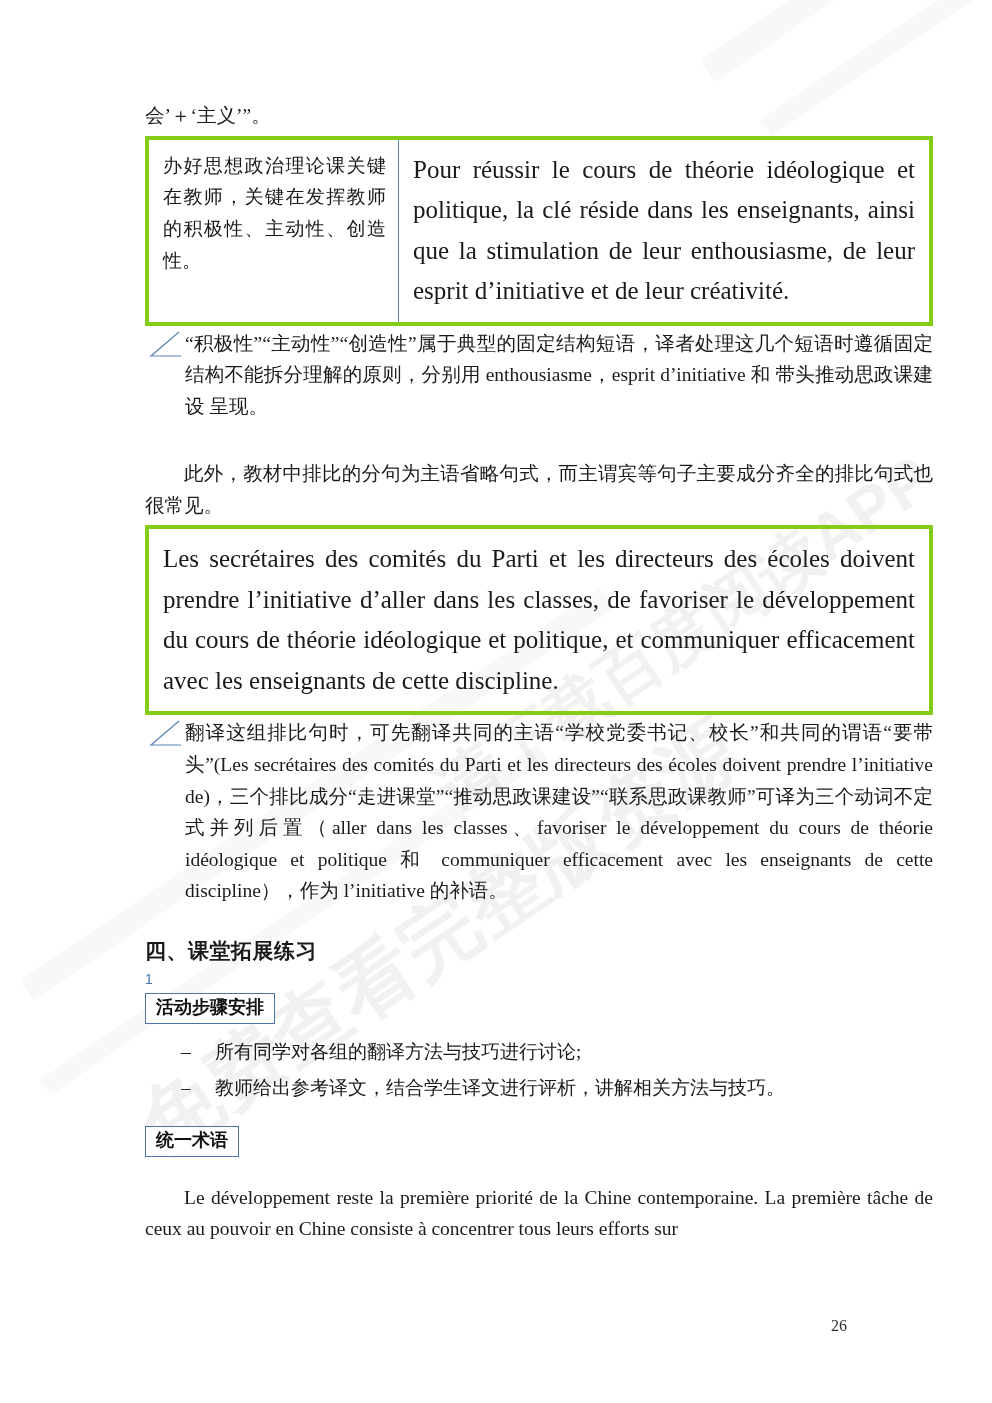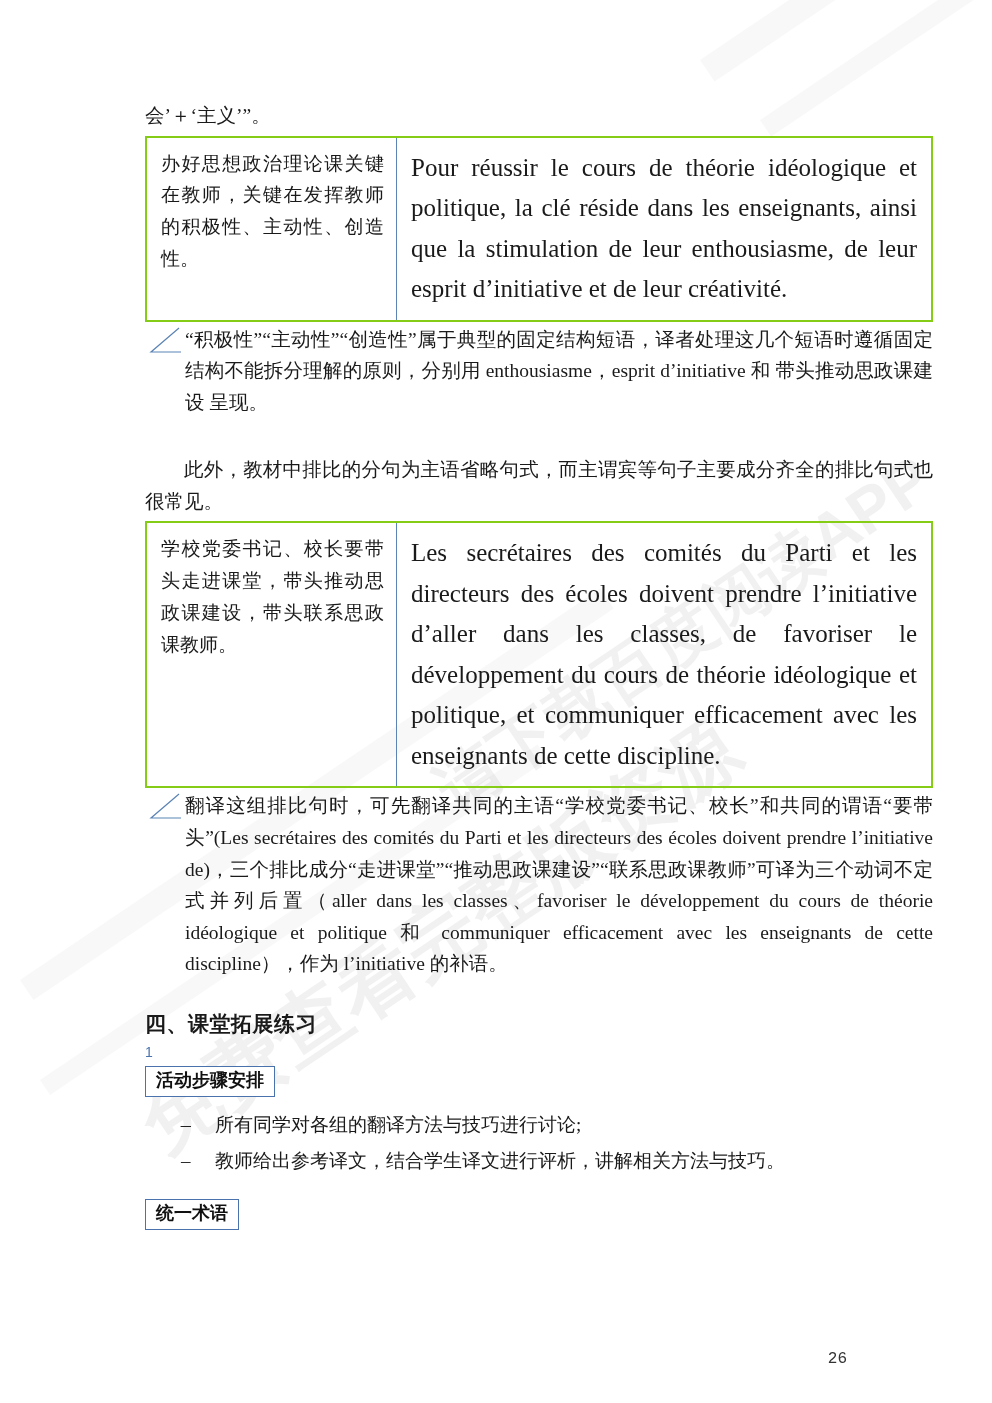--- a/index.html
+++ b/index.html
@@ -66,21 +66,21 @@
     text-justify: inter-ideograph;
   }
   .indent { text-indent: 2em; margin-top: 16px; }
   .gap-sm { height: 9px; }
   .gap-md { height: 20px; }
   .gap-lg { height: 30px; }
 
   
   .example-box {
     display: flex;
-    border: 2px solid #84cc16;
+    border: 4px solid #84cc16;
     box-sizing: border-box;
     margin: 4px 0 0 0;
   }
   .example-cn {
     width: 250px;
     flex: 0 0 250px;
     border-right: 1px solid #5b83b5;
     padding: 10px 12px 10px 14px;
     box-sizing: border-box;
     font-size: 19px;
@@ -152,24 +152,24 @@
   ul.steps li .dash {
     position: absolute;
     left: 0;
     top: 0;
     color: #222;
   }
 
   .page-number {
     position: absolute;
     right: 145px;
-    bottom: 35px;
+    bottom: 68px;
     font-size: 16px;
     color: #333;
-    font-family: Liberation Mono, monospace;
+    font-family: Liberation Serif, serif;
     z-index: 3;
   }
 </style>
 </head>
 <body>
 
 <div class="watermark">
   <div class="wm-stripe" style="left:700px; top:60px; width:600px; height:26px; transform:rotate(-34deg);"></div>
   <div class="wm-stripe" style="left:760px; top:120px; width:520px; height:20px; transform:rotate(-34deg);"></div>
   <div class="wm-stripe" style="left:20px; top:980px; width:700px; height:24px; transform:rotate(-34deg);"></div>
@@ -193,21 +193,20 @@
         <path d="M32 2 L4 26 L34 26" fill="none" stroke="#5b83b5" stroke-width="1.2"></path>
       </svg>
       <p>“积极性”“主动性”“创造性”属于典型的固定结构短语，译者处理这几个短语时遵循固定结构不能拆分理解的原则，分别用 enthousiasme，esprit d’initiative 和 带头推动思政课建设 呈现。</p>
     </div>
 
     <div class="gap-md"></div>
 
     <p class="indent">此外，教材中排比的分句为主语省略句式，而主谓宾等句子主要成分齐全的排比句式也很常见。</p>
 
     <div class="example-box">
-      <div class="example-cn">学校党委书记、校长要带头走进课堂，带头推动思政课建设，带头联系思政课教师。</div>
       <div class="example-fr">Les secrétaires des comités du Parti et les directeurs des écoles doivent prendre l’initiative d’aller dans les classes, de favoriser le développement du cours de théorie idéologique et politique, et communiquer efficacement avec les enseignants de cette discipline.</div>
     </div>
 
     <div class="callout">
       <svg class="leader" viewBox="0 0 36 30">
         <path d="M32 2 L4 26 L34 26" fill="none" stroke="#5b83b5" stroke-width="1.2"></path>
       </svg>
       <p>翻译这组排比句时，可先翻译共同的主语“学校党委书记、校长”和共同的谓语“要带头”(Les secrétaires des comités du Parti et les directeurs des écoles doivent prendre l’initiative de)，三个排比成分“走进课堂”“推动思政课建设”“联系思政课教师”可译为三个动词不定式并列后置（aller dans les classes、favoriser le développement du cours de théorie idéologique et politique 和 communiquer efficacement avec les enseignants de cette discipline），作为 l’initiative 的补语。</p>
     </div>
 
@@ -230,17 +229,18 @@
     </ul>
 
     <div class="gap-md"></div>
 
     <div>
       <span class="tag">统一术语</span>
     </div>
 
     <div class="gap-sm"></div>
 
+    <p class="indent">Le développement reste la première priorité de la Chine contemporaine. La première tâche de ceux au pouvoir en Chine consiste à concentrer tous leurs efforts sur</p>
 
   </div>
 </div>
 
 <div class="page-number">26</div>
 
 </body></html>

